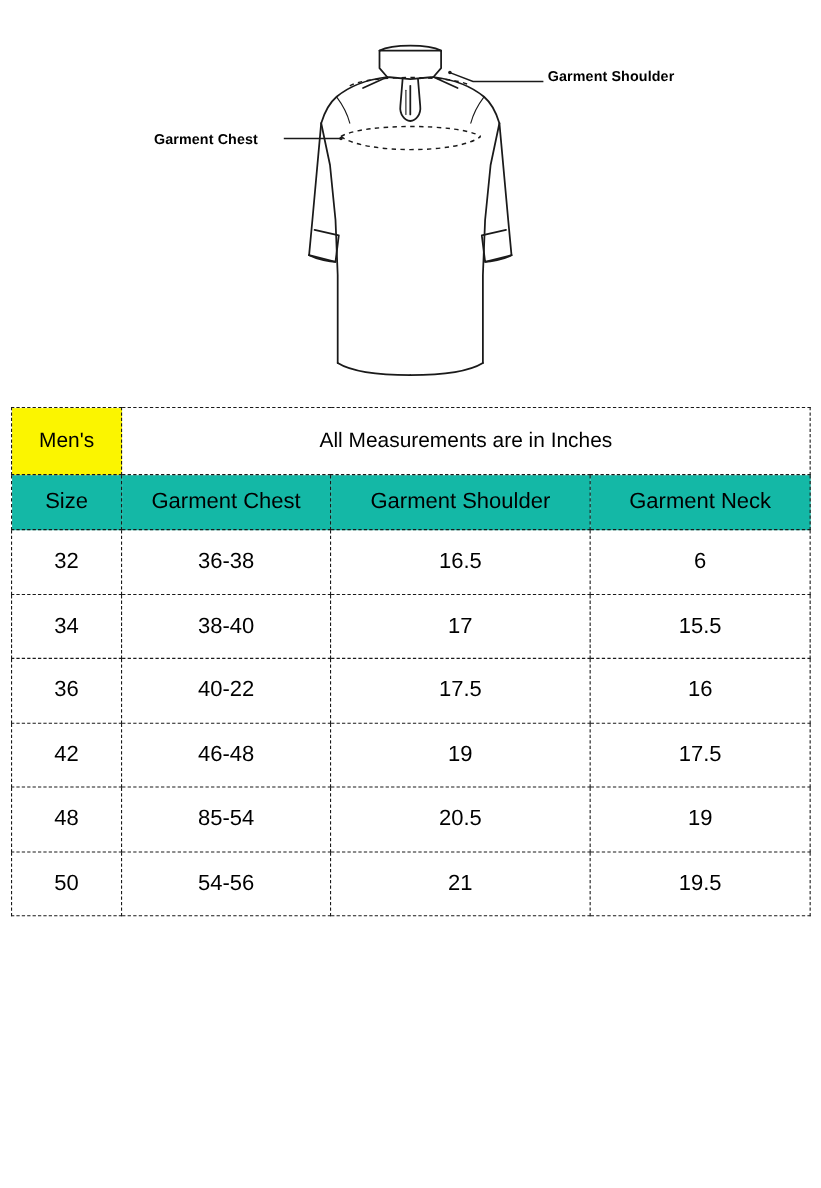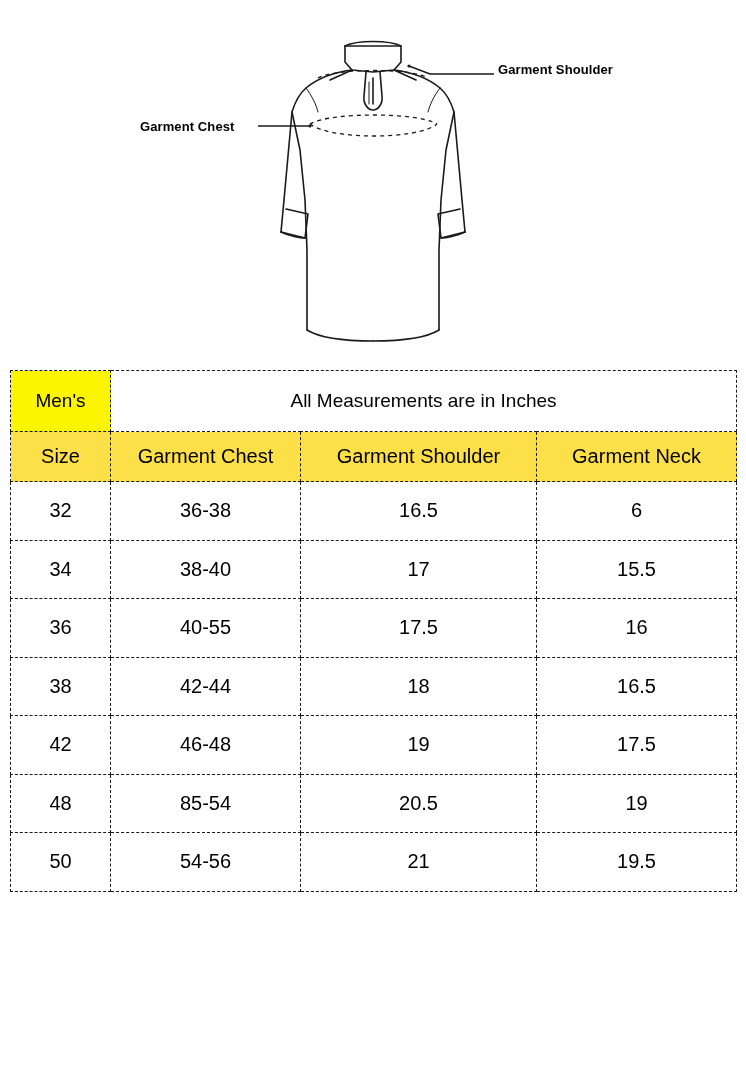--- a/index.html
+++ b/index.html
@@ -76,21 +76,21 @@
     height: 60px;
   }
   td.mens-cell {
     background: #fbf500;
     font-size: 21px;
   }
   td.allmeas-cell {
     font-size: 21px;
   }
   tr.head-row td {
-    background: #fde047;
+    background: #14b8a6;
     height: 49px;
     font-size: 20px;
   }
   tr.data-row td {
     height: 57.5px;
     font-size: 20px;
     margin-top: 28px;
   }
 </style>
 </head>
@@ -186,29 +186,23 @@
         <td>6</td>
       </tr>
       <tr class="data-row">
         <td>34</td>
         <td>38-40</td>
         <td>17</td>
         <td>15.5</td>
       </tr>
       <tr class="data-row">
         <td>36</td>
-        <td>40-55</td>
+        <td>40-22</td>
         <td>17.5</td>
         <td>16</td>
-      </tr>
-      <tr class="data-row">
-        <td>38</td>
-        <td>42-44</td>
-        <td>18</td>
-        <td>16.5</td>
       </tr>
       <tr class="data-row">
         <td>42</td>
         <td>46-48</td>
         <td>19</td>
         <td>17.5</td>
       </tr>
       <tr class="data-row">
         <td>48</td>
         <td>85-54</td>

